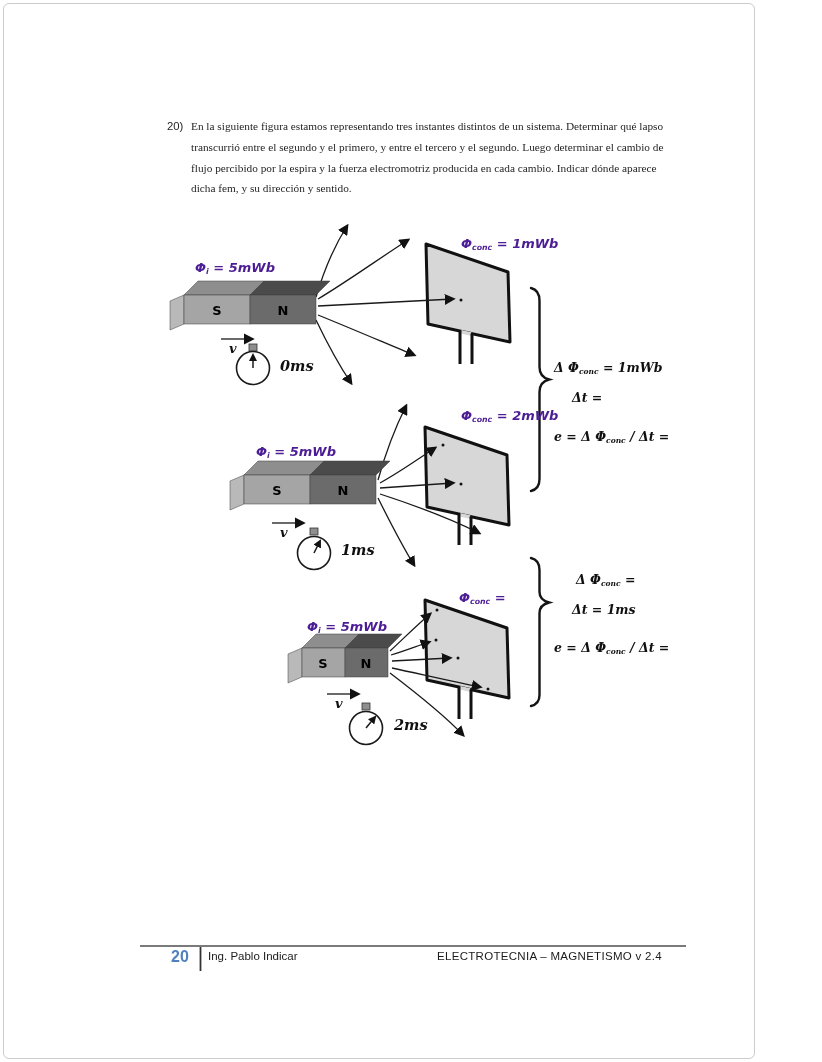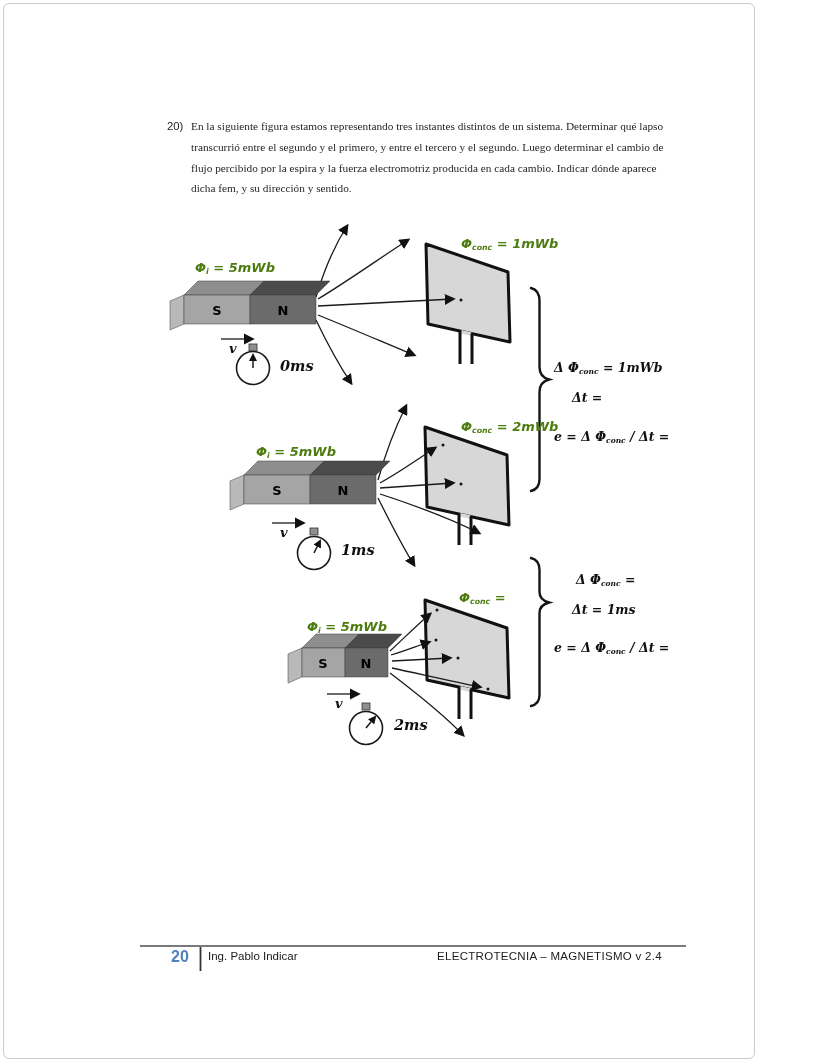--- a/index.html
+++ b/index.html
@@ -13,21 +13,21 @@
   }
   .problem {
     position:absolute; left:167px; top:116px; width:506px;
     display:flex; gap:6px;
     font-size:11.3px; line-height:20.8px; color:#1f1f1f;
   }
   .problem .num { flex:0 0 18px; }
   .problem .ptext { width:482px;font-family:Liberation Serif, serif; }
   .fig-svg { position:absolute; left:0; top:0; }
   .lbl {
-    position:absolute; white-space:nowrap; color:#4d7c0f;
+    position:absolute; white-space:nowrap; color:#4c1d95;
     font:italic bold 13px "DejaVu Sans", sans-serif;
   }
   .lbl sub { font-size:0.6em; vertical-align:-0.25em; }
   .ann {
     position:absolute; white-space:nowrap; color:#101010;
     font:italic bold 12.5px "DejaVu Serif", serif;
   }
   .ann sub { font-size:0.6em; vertical-align:-0.25em; }
   .time { position:absolute; white-space:nowrap; color:#101010; font:italic bold 14.5px "DejaVu Serif", serif;text-align:center; }
   .vel  { position:absolute; white-space:nowrap; color:#101010; font:italic bold 13px "DejaVu Serif", serif; }
@@ -159,21 +159,21 @@
   </svg>
 
   <div class="lbl" style="left:195px;top:260px"><span>Φ</span><sub>i</sub><span> = 5mWb</span></div>
   <div class="lbl" style="left:461px;top:236px"><span>Φ</span><sub>conc</sub><span> = 1mWb</span></div>
   <div class="pole" style="left:217px;top:310px">S</div>
   <div class="pole" style="left:283px;top:310px">N</div>
   <div class="vel" style="left:229px;top:341px">v</div>
   <div class="time" style="left:280px;top:357px">0ms</div>
 
   <div class="lbl" style="left:256px;top:444px"><span>Φ</span><sub>i</sub><span> = 5mWb</span></div>
-  <div class="lbl" style="left:461px;top:419px"><span>Φ</span><sub>conc</sub><span> = 2mWb</span></div>
+  <div class="lbl" style="left:461px;top:408px"><span>Φ</span><sub>conc</sub><span> = 2mWb</span></div>
   <div class="pole" style="left:277px;top:490px">S</div>
   <div class="pole" style="left:343px;top:490px">N</div>
   <div class="vel" style="left:280px;top:525px">v</div>
   <div class="time" style="left:341px;top:541px">1ms</div>
 
   <div class="lbl" style="left:307px;top:619px"><span>Φ</span><sub>i</sub><span> = 5mWb</span></div>
   <div class="lbl" style="left:459px;top:590px"><span>Φ</span><sub>conc</sub><span> =</span></div>
   <div class="pole" style="left:323px;top:663px">S</div>
   <div class="pole" style="left:366px;top:663px">N</div>
   <div class="vel" style="left:335px;top:696px">v</div>

